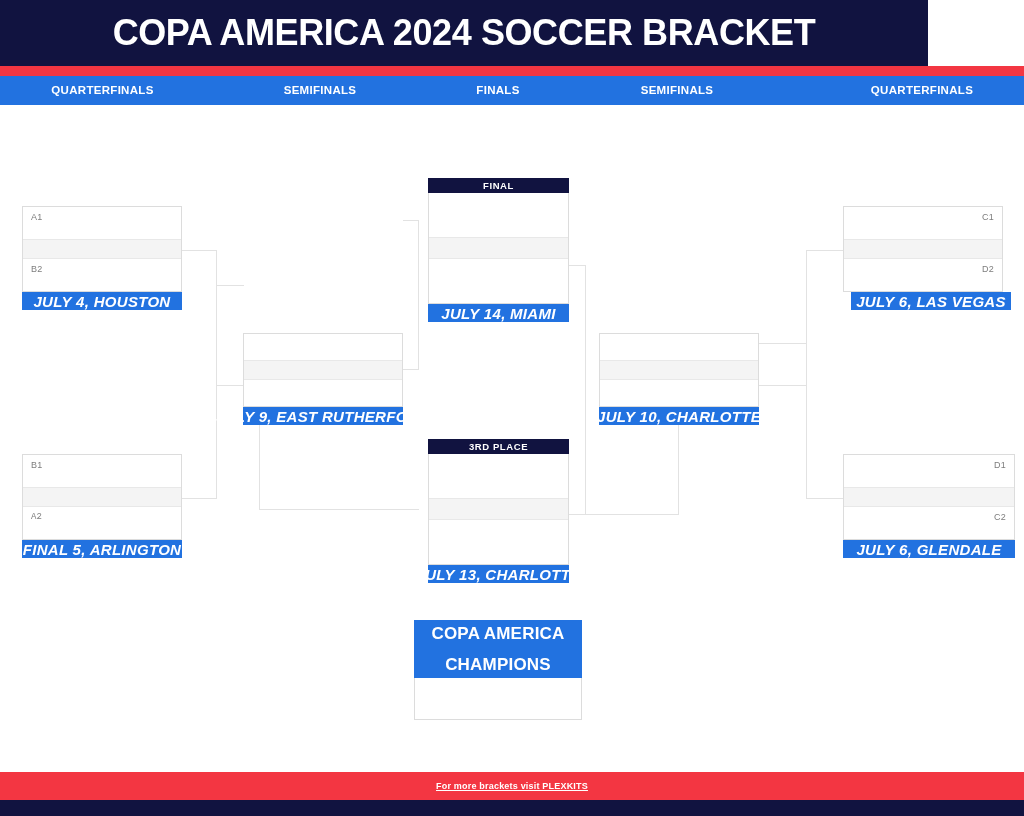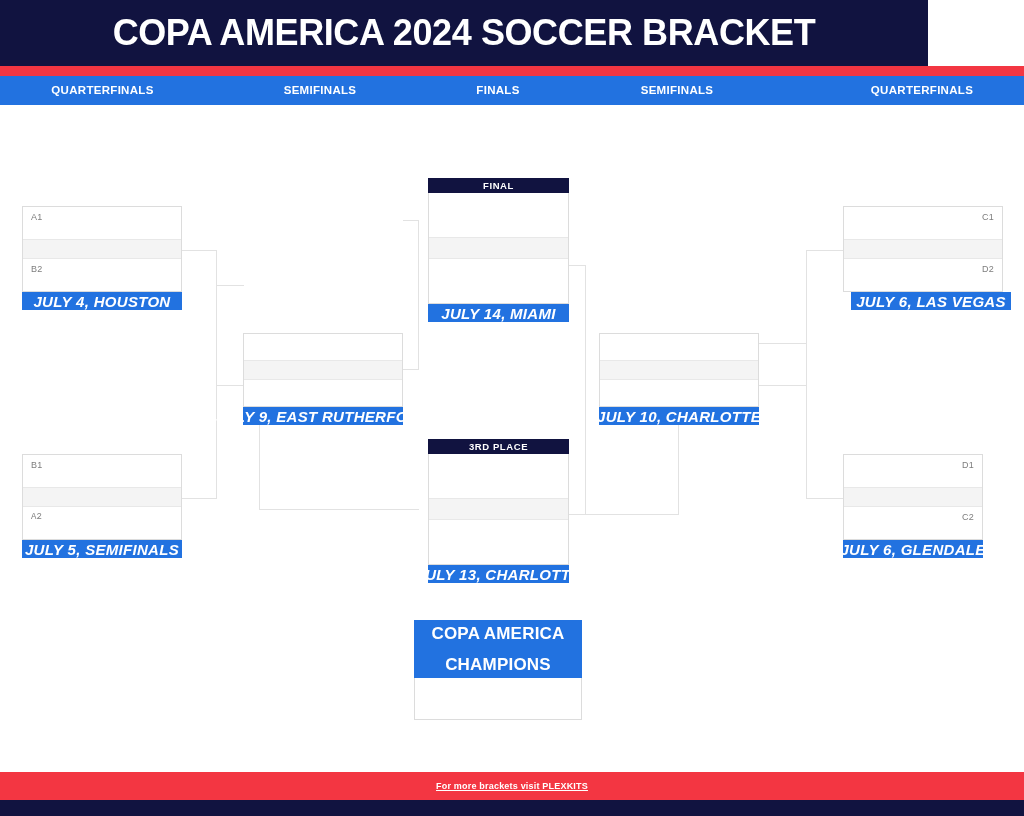--- a/index.html
+++ b/index.html
@@ -260,21 +260,21 @@
   <div class="match" style="left:22px;top:454px;width:160px;">
     <div class="match-body">
       <div class="slot top align-left" style="height:32px;">
         <span>B1</span>
       </div>
       <div class="slot-divider" style="height:20px;"></div>
       <div class="slot bottom align-left" style="height:32px;font-family:Liberation Mono, monospace;">
         <span>A2</span>
       </div>
     </div>
-    <div class="date-bar" style="height:18px;">JULY 5, SEMIFINALS</div>
+    <div class="date-bar" style="height:18px;">FINAL 5, ARLINGTON</div>
   </div>
 
   <div class="match" style="left:243px;top:333px;width:160px;">
     <div class="match-body">
       <div class="slot top align-left" style="height:26px;">
         <span></span>
       </div>
       <div class="slot-divider" style="height:20px;"></div>
       <div class="slot bottom align-left" style="height:26px;">
         <span></span>
@@ -302,21 +302,21 @@
         <span>C1</span>
       </div>
       <div class="slot-divider" style="height:20px;"></div>
       <div class="slot bottom align-right" style="height:32px;text-align:center;">
         <span>D2</span>
       </div>
     </div>
     <div class="date-bar" style="height:18px;margin-left:8px;">JULY 6, LAS VEGAS</div>
   </div>
 
-  <div class="match" style="left:843px;top:454px;width:140px;">
+  <div class="match" style="left:843px;top:454px;width:172px;">
     <div class="match-body">
       <div class="slot top align-right" style="height:32px;">
         <span>D1</span>
       </div>
       <div class="slot-divider" style="height:20px;"></div>
       <div class="slot bottom align-right" style="height:32px;">
         <span>C2</span>
       </div>
     </div>
     <div class="date-bar" style="height:18px;">JULY 6, GLENDALE</div>

